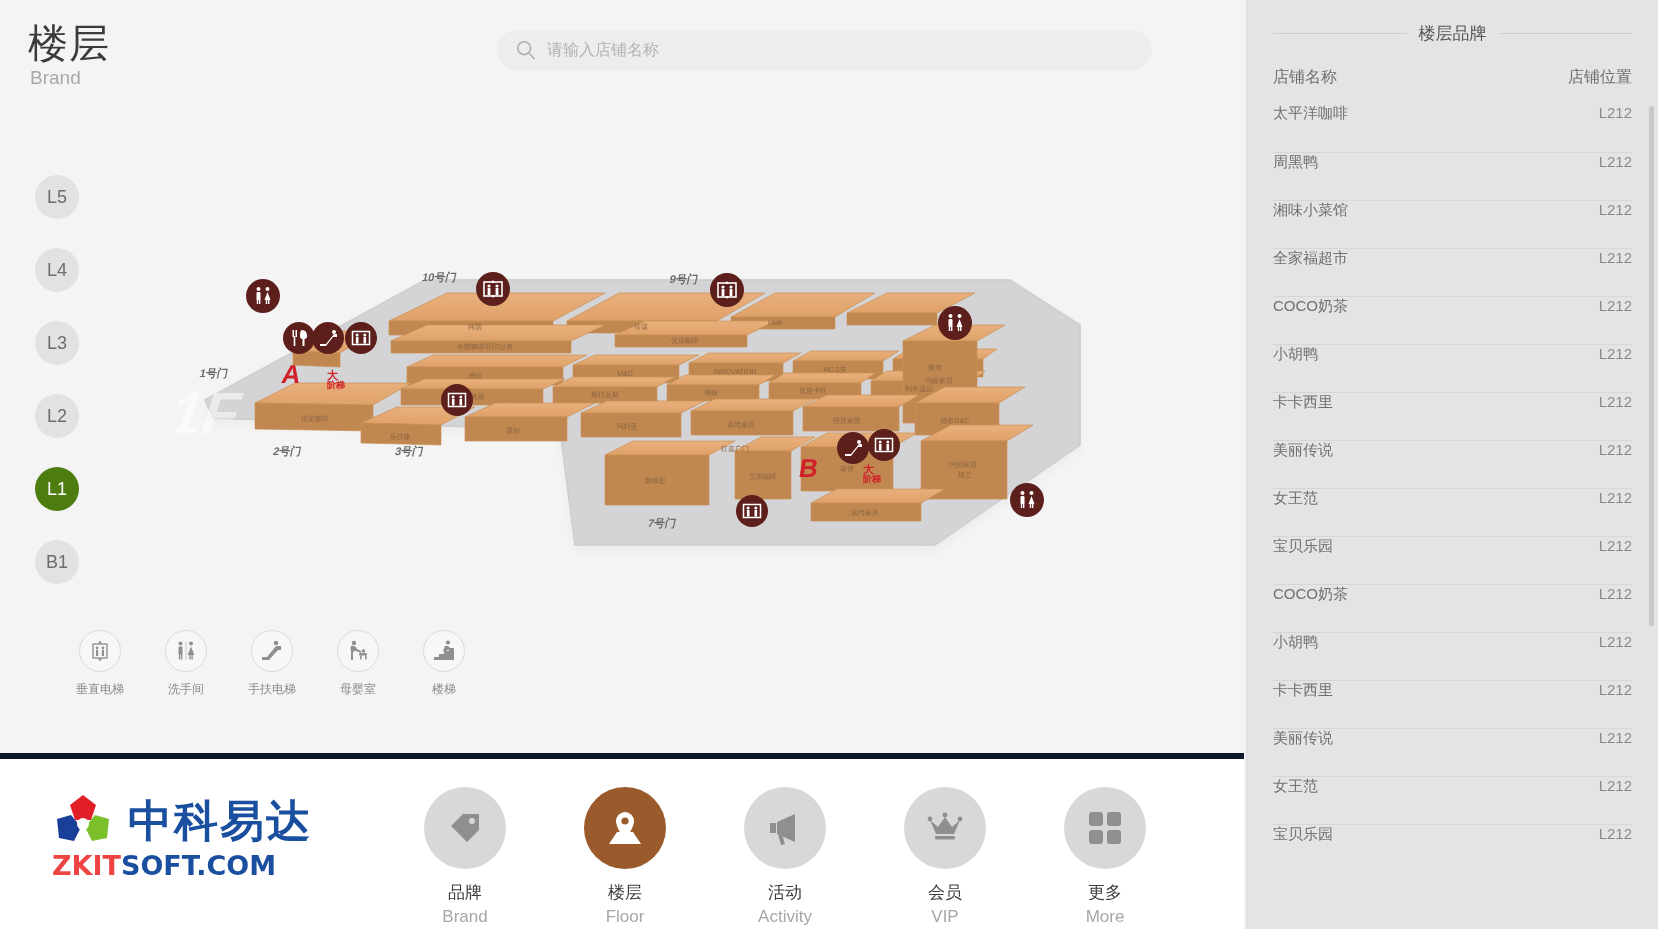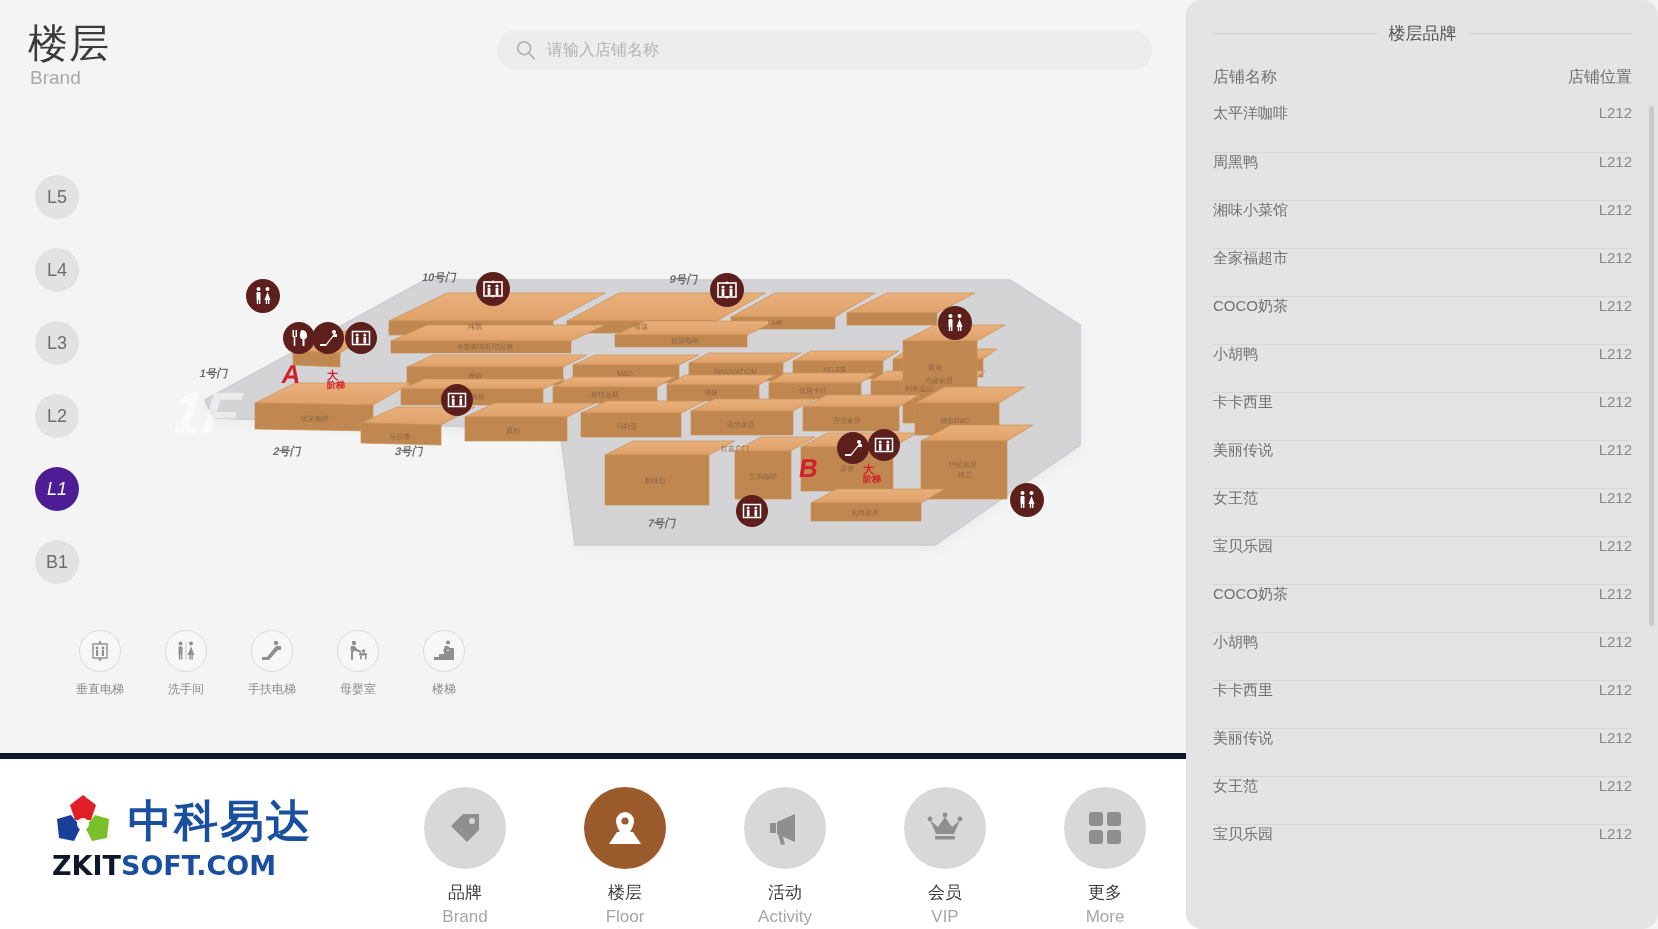--- a/index.html
+++ b/index.html
@@ -31,43 +31,42 @@
 
   
   .floor-rail { position: absolute; left: 35px; top: 175px; }
   .floor-btn {
     width: 44px; height: 44px; border-radius: 50%;
     background: #e2e2e2; color: #6d6d6d;
     display: flex; align-items: center; justify-content: center;
     font-size: 18px; margin-bottom: 29px; cursor: pointer;
     user-select: none;
   }
-  .floor-btn.active { background: #4c1d95; color: #fff; font-style: italic; }
+  .floor-btn.active { background: #4d7c0f; color: #fff; }
 
   
   .map-stage { position: absolute; left: 175px; top: 255px; width: 960px; height: 320px; }
   .map-svg { width: 960px; height: 320px; display: block; }
 
   
   .facilities { position: absolute; left: 78px; top: 630px; display: flex; gap: 42px; }
   .facility { width: 44px; display: flex; flex-direction: column; align-items: center; cursor: pointer; }
   .facility-circle {
     width: 42px; height: 42px; border-radius: 50%;
     border: 1px solid #dadada; background: #f7f7f7;
     display: flex; align-items: center; justify-content: center;
   }
   .facility-label { margin-top: 9px; font-size: 12px; color: #8c8c8c; white-space: nowrap; }
 
   
   .right-panel {
     position: absolute; right: 0; top: 0;
-    width: 472px; height: 929px;
+    width: 412px; height: 929px;
     background: #e4e4e4;
     border-left: 1px solid #dcdcdc;
-    border-radius: 16px;
   }
   .panel-head {
     display: flex; align-items: center; gap: 12px;
     padding: 22px 26px 8px 26px;
   }
   .panel-rule { flex: 1; height: 1px; background: #cfcfcf; }
   .panel-title { font-size: 17px; color: #565656; white-space: nowrap; }
 
   .brand-table { padding: 0 26px; }
   .brand-header {
@@ -100,21 +99,21 @@
   .logo-cn {
     font-size: 44px; color: #1a4fa0; font-weight: bold;
     letter-spacing: 2px; line-height: 48px;
     font-family: "DejaVu Sans", sans-serif;
   }
   .logo-url {
     margin-top: 2px; font-size: 27px; font-weight: bold;
     color: #1a4fa0; letter-spacing: 0px; line-height: 30px;
     font-family: "DejaVu Sans", sans-serif;
   }
-  .logo-url .zk { color: #0f172a; }
+  .logo-url .zk { color: #ef4444; }
 
   .nav-items {
     position: absolute; left: 420px; top: 28px;
     display: flex; gap: 70px;
   }
   .nav-item { width: 90px; display: flex; flex-direction: column; align-items: center; cursor: pointer; }
   .nav-circle {
     width: 82px; height: 82px; border-radius: 50%;
     background: #d8d8d8;
     display: flex; align-items: center; justify-content: center;

